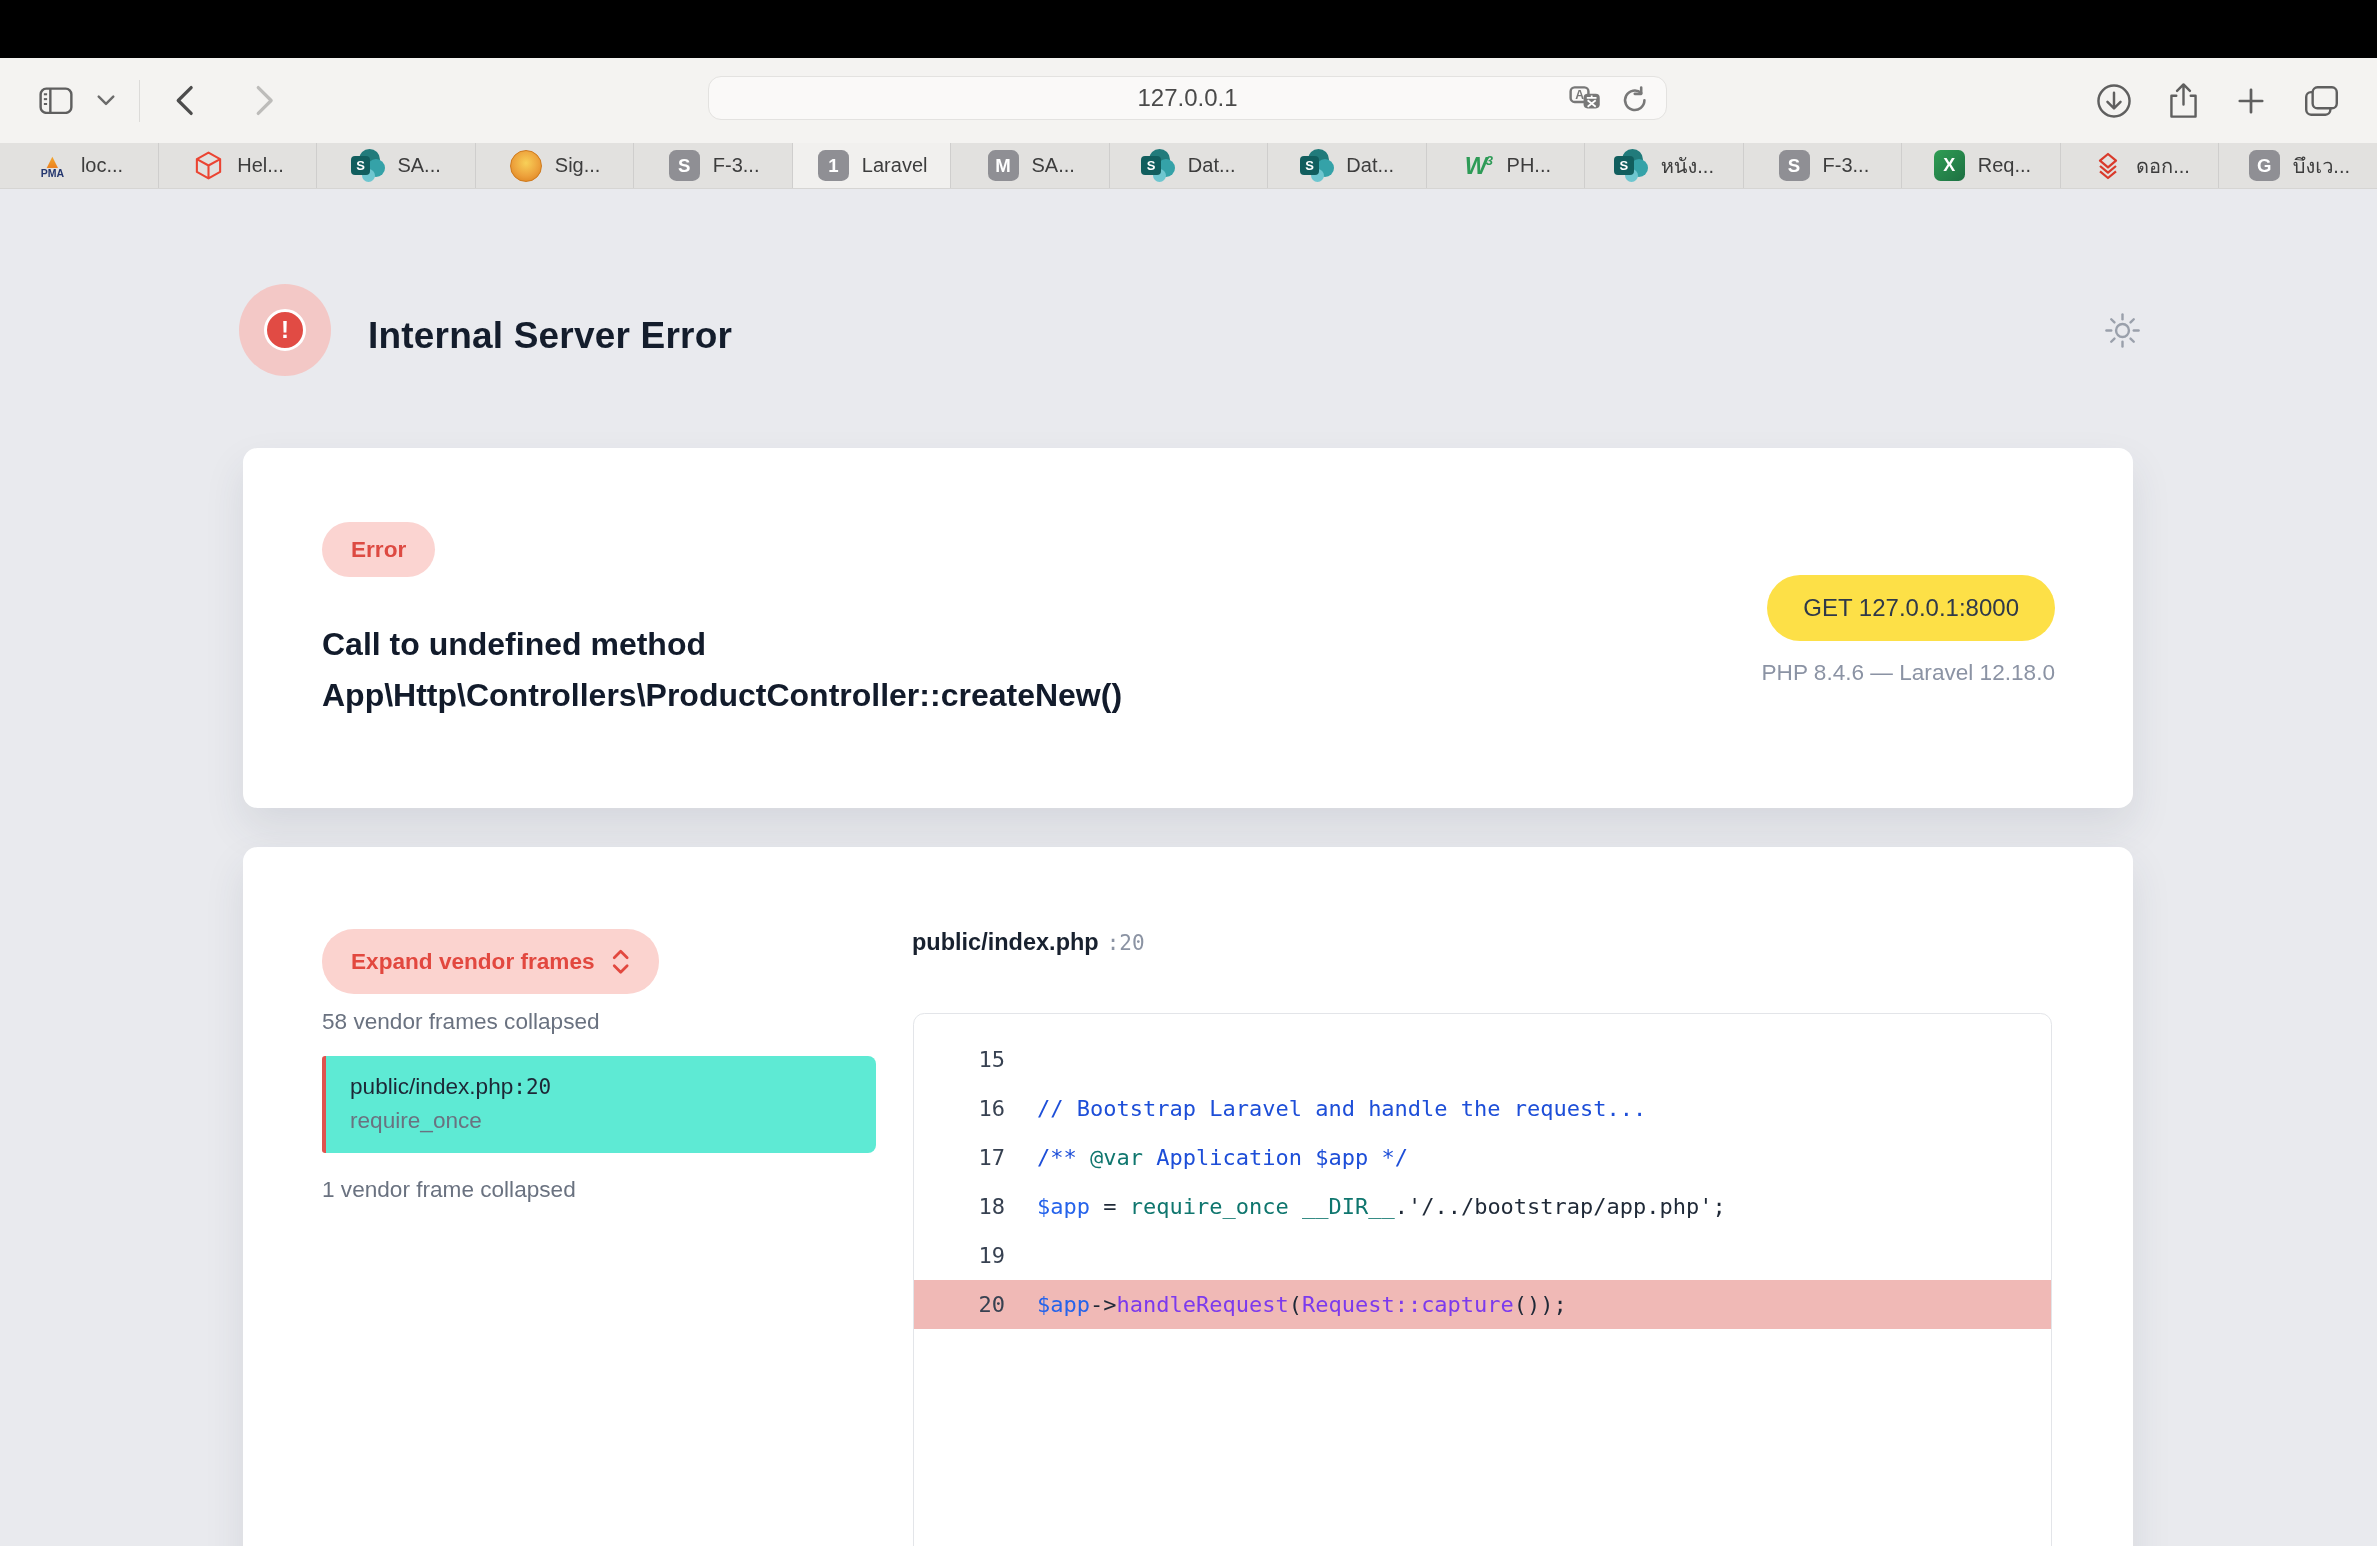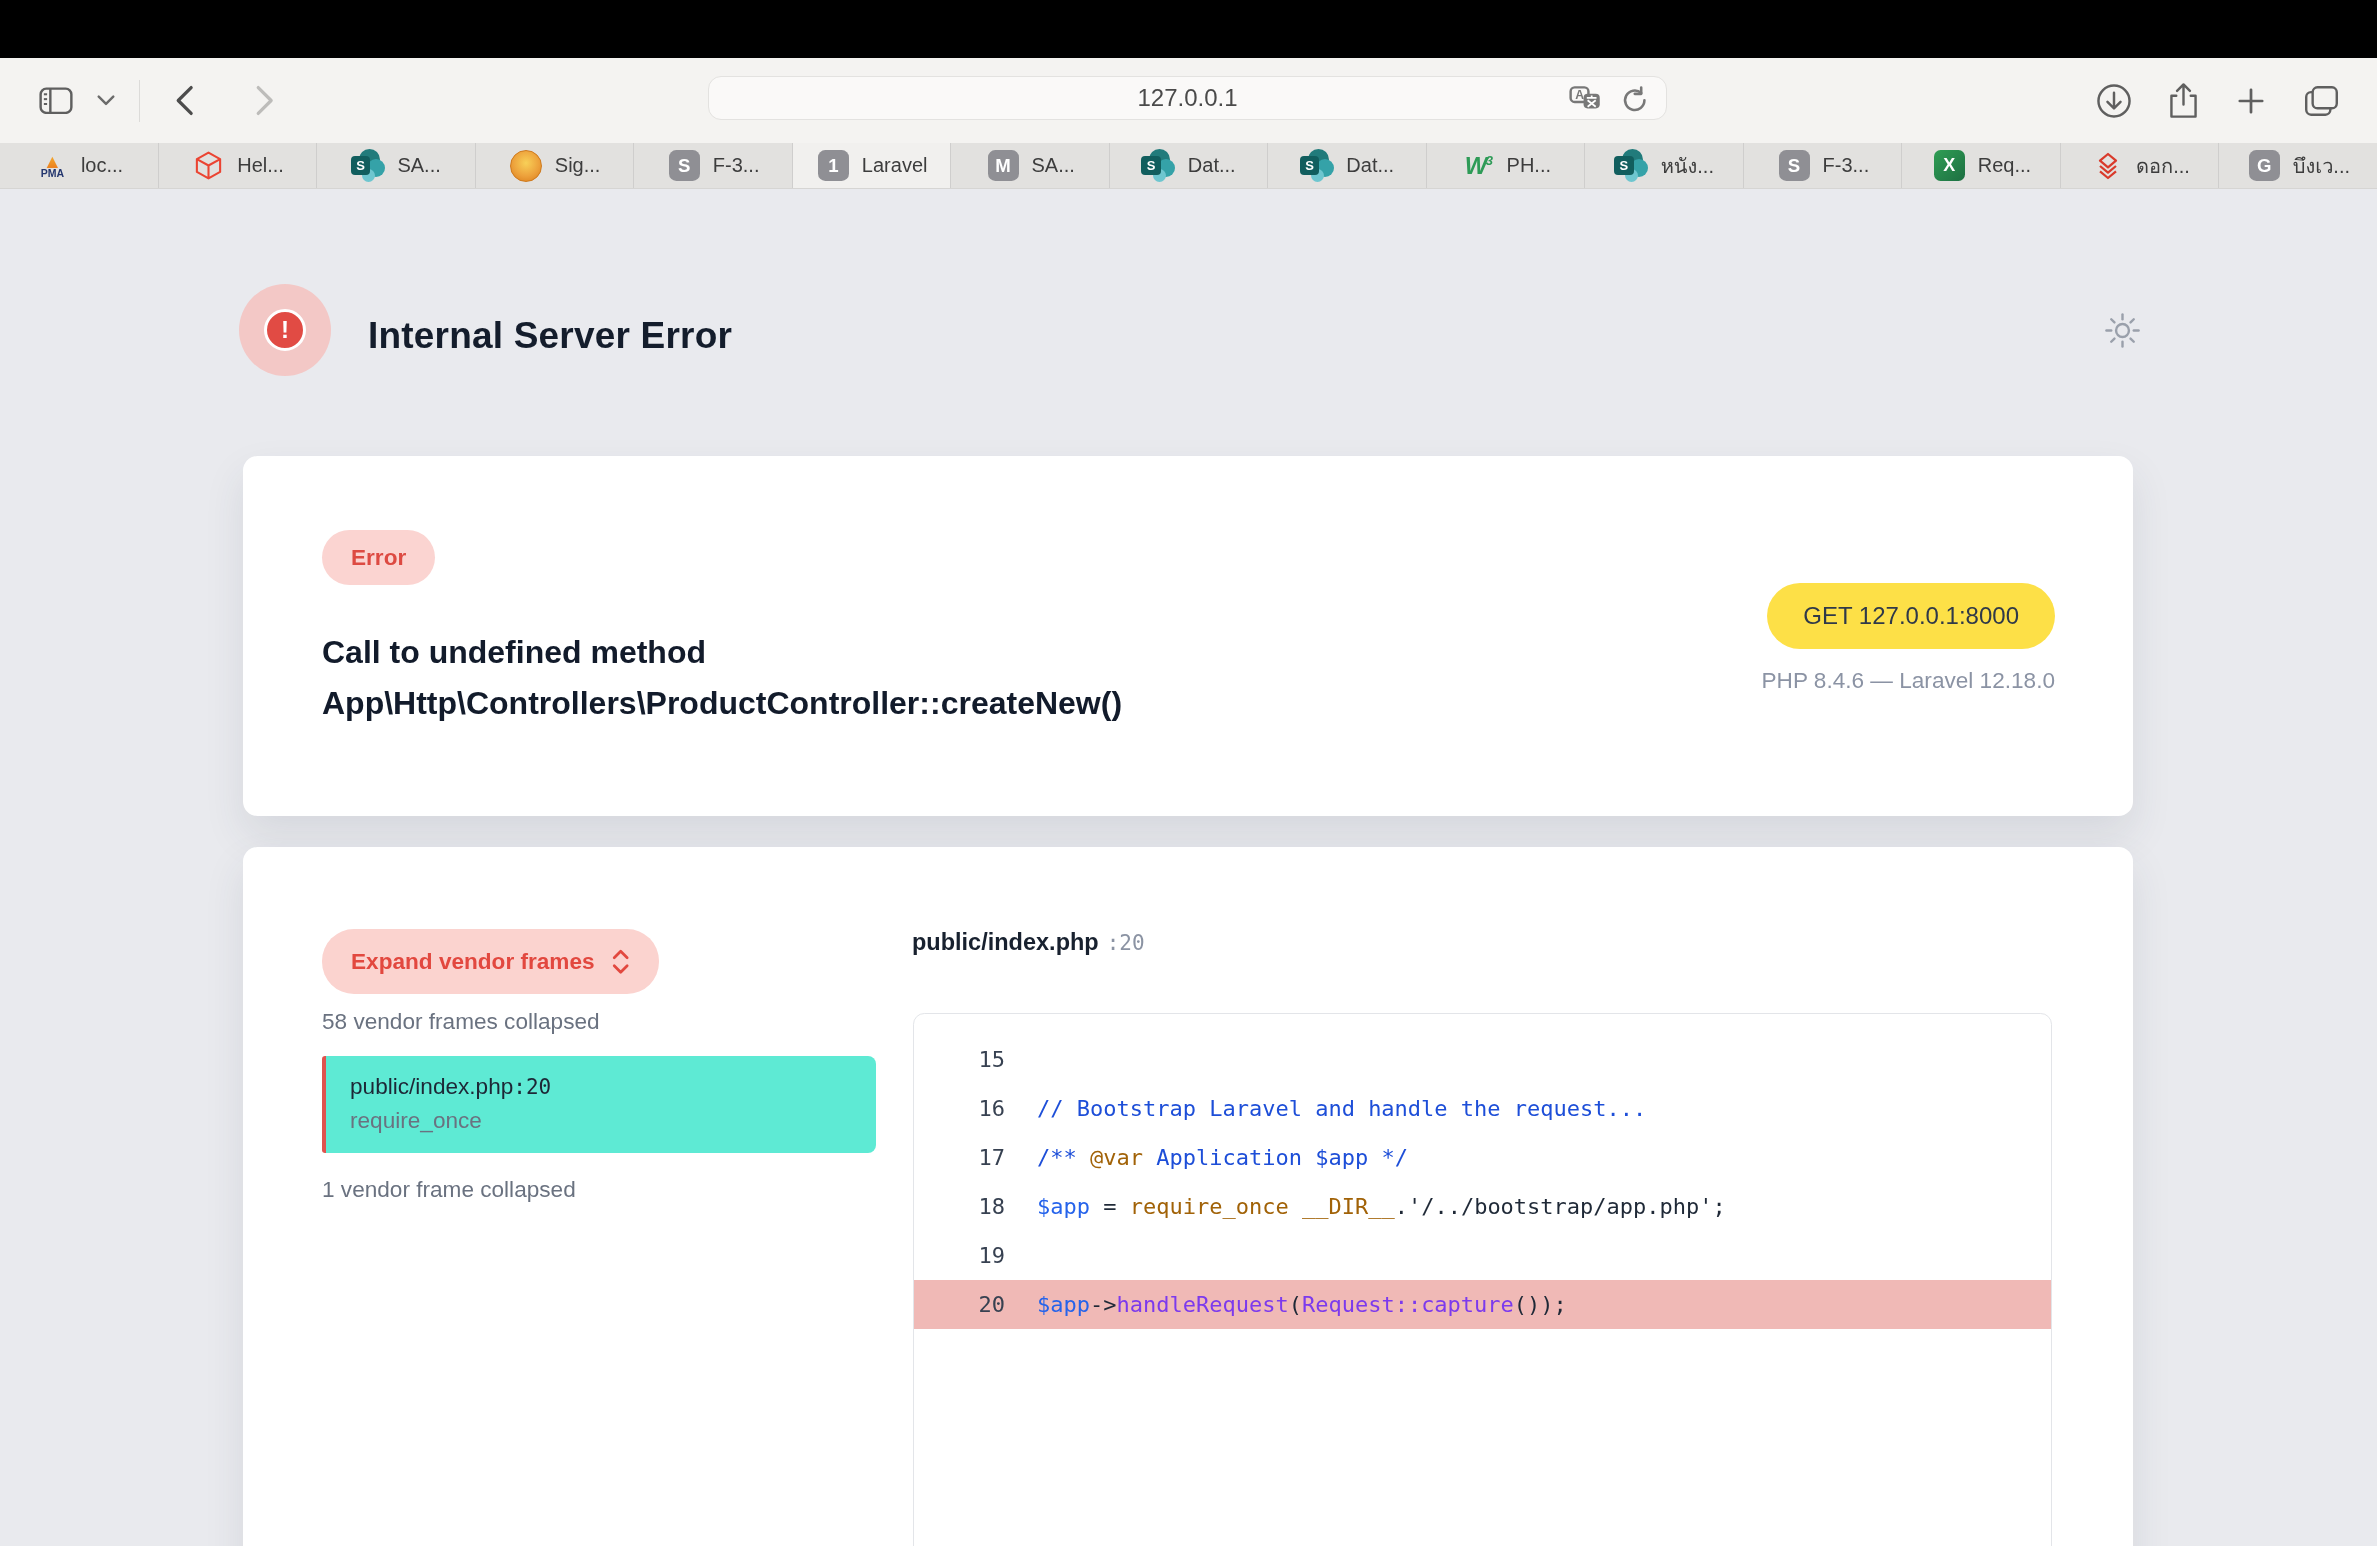--- a/index.html
+++ b/index.html
@@ -40,21 +40,21 @@
 
   
   .page{position:relative;height:1358px;background:#e9eaee;overflow:hidden;}
   .page-header{position:absolute;left:239px;top:95px;display:flex;align-items:center;gap:37px;}
   .err-circle{width:92px;height:92px;border-radius:50%;background:#f3c8c6;display:flex;align-items:center;justify-content:center;}
   .err-inner{width:42px;height:42px;border-radius:50%;background:#e14b44;border:3.2px solid #fff;box-sizing:border-box;color:#fff;font-weight:700;font-size:24px;display:flex;align-items:center;justify-content:center;}
   .page-title{font-size:37px;font-weight:700;color:#141d2c;letter-spacing:0.2px;margin-top:12px;}
   .theme-toggle{position:absolute;right:236px;top:123px;color:#9aa0ab;}
 
   .card{position:absolute;left:243px;width:1890px;background:#fff;border-radius:14.6px;box-shadow:0 19.4px 40px rgba(50,60,80,0.10);}
-  .card1{top:267px;height:360px;}
+  .card1{top:259px;height:360px;}
   .card2{top:658px;height:890px;}
 
   .badge-error{position:absolute;left:79px;top:74px;background:#fbd4d1;color:#dd4a42;font-size:22.6px;font-weight:600;padding:14.6px 29px;border-radius:36px;}
   .req-badge{position:absolute;right:78px;top:127px;height:66px;line-height:66px;background:#fde047;border-radius:33px;padding:0 36px;font-size:24px;color:#2f3949;}
   .env-text{position:absolute;right:78px;top:212px;font-size:22.6px;color:#8b93a4;}
   .err-message{position:absolute;left:79px;top:171px;font-size:32px;font-weight:600;color:#121b2b;line-height:51px;}
 
   .expand-btn{position:absolute;left:79px;top:82px;height:65px;background:#fbd3cf;color:#e2483f;font-size:22.6px;font-weight:600;border-radius:32px;display:flex;align-items:center;gap:16px;padding:0 29px;}
   .collapsed-top{position:absolute;left:79px;top:162px;font-size:22.6px;color:#6a7280;}
   .frame-item{position:absolute;left:79px;top:209px;width:554px;height:97px;background:#5eead4;border-left:4px solid #e0524d;border-radius:3.2px 8px 8px 3.2px;box-sizing:border-box;padding:18px 0 0 24px;}
@@ -64,21 +64,21 @@
   .collapsed-bottom{position:absolute;left:79px;top:330px;font-size:22.6px;color:#6a7280;}
 
   .code-header{position:absolute;left:669px;top:82px;font-size:23.5px;font-weight:600;color:#18212f;}
   .code-header .line-no{font-family:"DejaVu Sans Mono",monospace;font-weight:400;font-size:21px;color:#8b93a3;margin-left:8px;}
   .code-box{position:absolute;left:670px;top:166px;width:1139px;height:724px;border:1.6px solid #e3e5e9;border-radius:11.3px;box-sizing:border-box;background:#fff;overflow:hidden;padding-top:21px;}
   .code-row{height:49px;display:flex;align-items:center;font-family:"DejaVu Sans Mono",monospace;font-size:22px;}
   .code-row.hl{background:#f0b9b6;}
   .lineno{width:91px;text-align:right;color:#374151;flex:none;margin-right:32px;}
   .tok-navy{color:#1f2937;}
   .tok-gray{color:#1d4ed8;}
-  .tok-red{color:#a16207;}
+  .tok-red{color:#0f766e;}
   .tok-blue{color:#2563eb;}
   .tok-purple{color:#7c3aed;}
 </style>
 </head>
 <body>
 
 <div class="screen">
 
   <div class="black-bar"></div>
 

